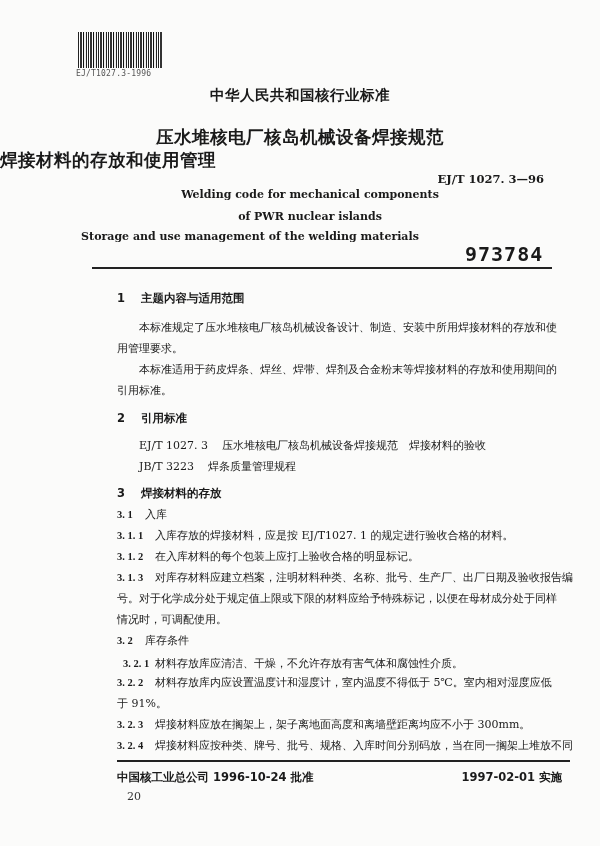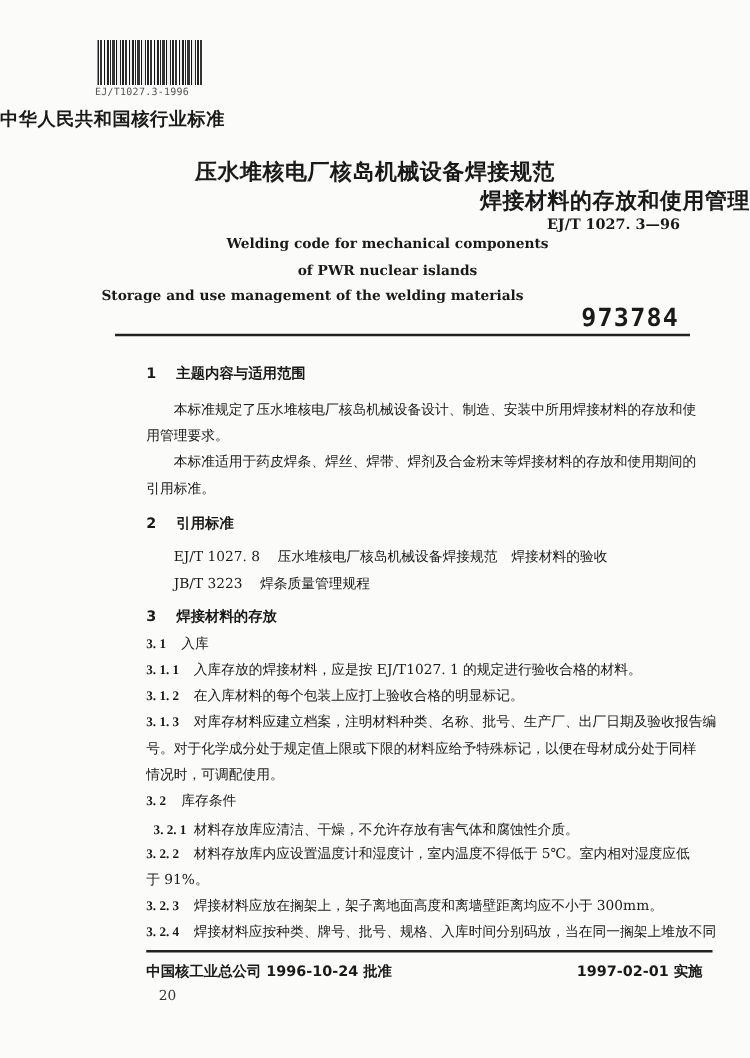--- a/index.html
+++ b/index.html
@@ -8,23 +8,23 @@
     font-family: "DejaVu Serif", "Liberation Serif", serif; color: #1a1a1a;
   }
   .abs { position: absolute; }
   .barcode {
     left: 78px; top: 32px; width: 84px; height: 36px;
     background: repeating-linear-gradient(90deg,
       #222 0px, #222 1px, #fff 1px, #fff 2px, #333 2px, #333 4px, #fff 4px, #fff 5px,
       #111 5px, #111 6px, #eee 6px, #eee 8px, #222 8px, #222 9px, #fff 9px, #fff 10px);
   }
   .barcode-label { left: 76px; top: 69px; font-family: "DejaVu Sans Mono", monospace; font-size: 8px; color: #555; letter-spacing: 0.2px; }
-  .industry { left: 0; width: 600px; top: 86px; font-family: "DejaVu Sans", sans-serif; font-weight: bold; font-size: 14.5px; letter-spacing: 0.5px; }
+  .industry { left: 0; width: 600px; top: 86px; text-align: center; font-family: "DejaVu Sans", sans-serif; font-weight: bold; font-size: 14.5px; letter-spacing: 0.5px; }
   .title1 { left: 0; width: 600px; top: 125px; text-align: center; font-family: "DejaVu Sans", sans-serif; font-size: 17.5px; font-weight: 600; letter-spacing: 0.5px; }
-  .title2 { left: 0; width: 600px; top: 148px; text-align: right; font-family: "DejaVu Sans", sans-serif; font-size: 17.5px; font-weight: 600; letter-spacing: 0.5px; }
+  .title2 { left: 0; width: 600px; top: 148px; text-align: left; font-family: "DejaVu Sans", sans-serif; font-size: 17.5px; font-weight: 600; letter-spacing: 0.5px; }
   .stdcode { right: 56px; top: 172px; font-weight: bold; font-size: 11.5px; }
   .en { left: 0; width: 600px; text-align: center; font-weight: bold; font-size: 11px; }
   .en1 { top: 188px; left: 10px; }
   .en2 { top: 210px; left: 10px; }
   .en3 { top: 230px; left: -50px; }
   .serial { left: 465px; top: 242px; font-family: "DejaVu Sans Mono", monospace; font-weight: bold; font-size: 20px; letter-spacing: 1px; }
   .rule-top { left: 92px; top: 267px; width: 460px; height: 2px; background: #222; }
   .h { font-family: "DejaVu Sans", sans-serif; font-weight: bold; font-size: 11.5px; }
   .p { font-size: 11px; left: 117px; width: 440px; }
   .num { font-family: Liberation Serif, serif; font-weight: bold; font-size: 10.5px; }
@@ -56,21 +56,21 @@
 </div>
 <div class="abs p" style="top:320px; left:139px;">本标准规定了压水堆核电厂核岛机械设备设计、制造、安装中所用焊接材料的存放和使</div>
 <div class="abs p" style="top:341px;">用管理要求。</div>
 <div class="abs p" style="top:362px; left:139px;">本标准适用于药皮焊条、焊丝、焊带、焊剂及合金粉末等焊接材料的存放和使用期间的</div>
 <div class="abs p" style="top:383px;">引用标准。</div>
 
 <div class="abs h" style="left:117px; top:411px;">
   <span>2</span><span style="display:inline-block;width:16px"></span><span>引用标准</span>
 </div>
 <div class="abs row" style="left:139px; top:438px;">
-  <span>EJ/T 1027. 8</span><span style="display:inline-block;width:14px"></span><span>压水堆核电厂核岛机械设备焊接规范　焊接材料的验收</span>
+  <span>EJ/T 1027. 3</span><span style="display:inline-block;width:14px"></span><span>压水堆核电厂核岛机械设备焊接规范　焊接材料的验收</span>
 </div>
 <div class="abs row" style="left:139px; top:459px;">
   <span>JB/T 3223</span><span style="display:inline-block;width:14px"></span><span>焊条质量管理规程</span>
 </div>
 
 <div class="abs h" style="left:117px; top:486px;">
   <span>3</span><span style="display:inline-block;width:16px"></span><span>焊接材料的存放</span>
 </div>
 
 <div class="abs row" style="top:507px;">

